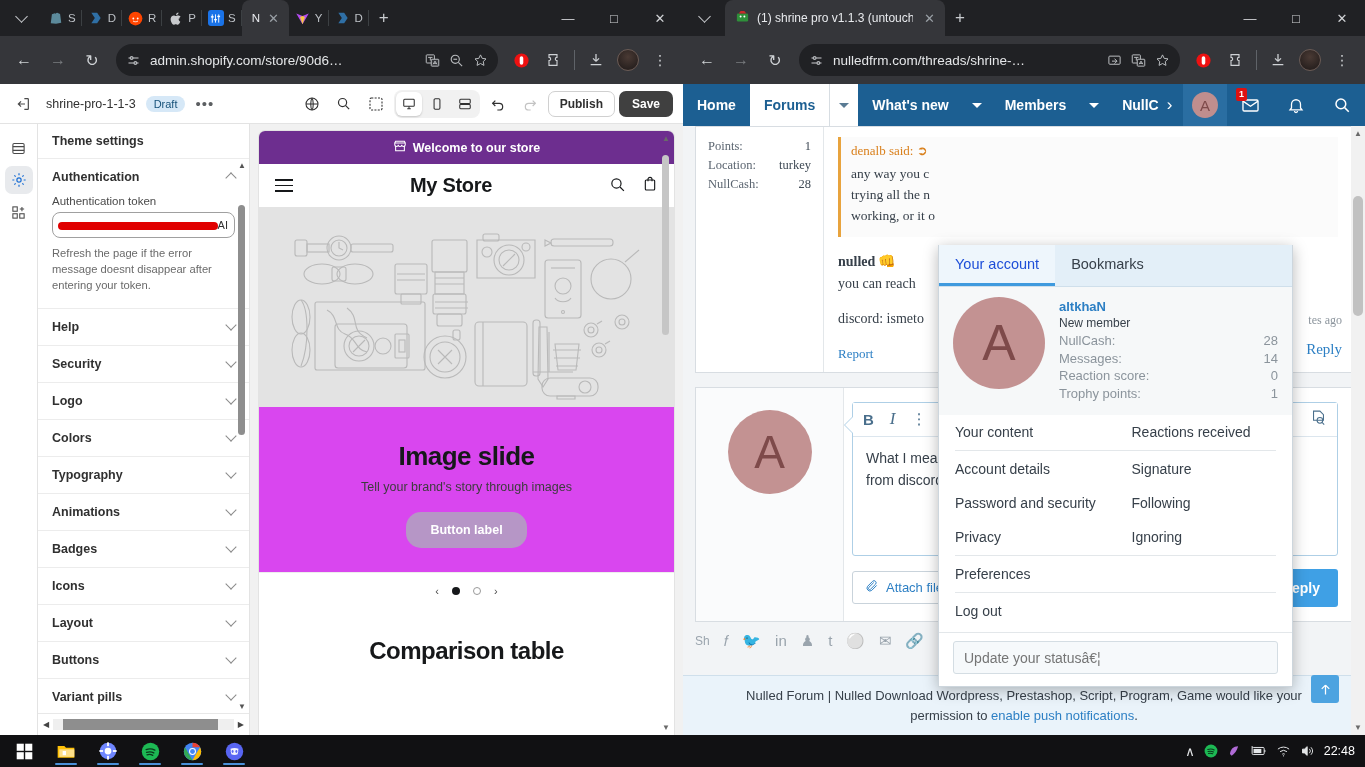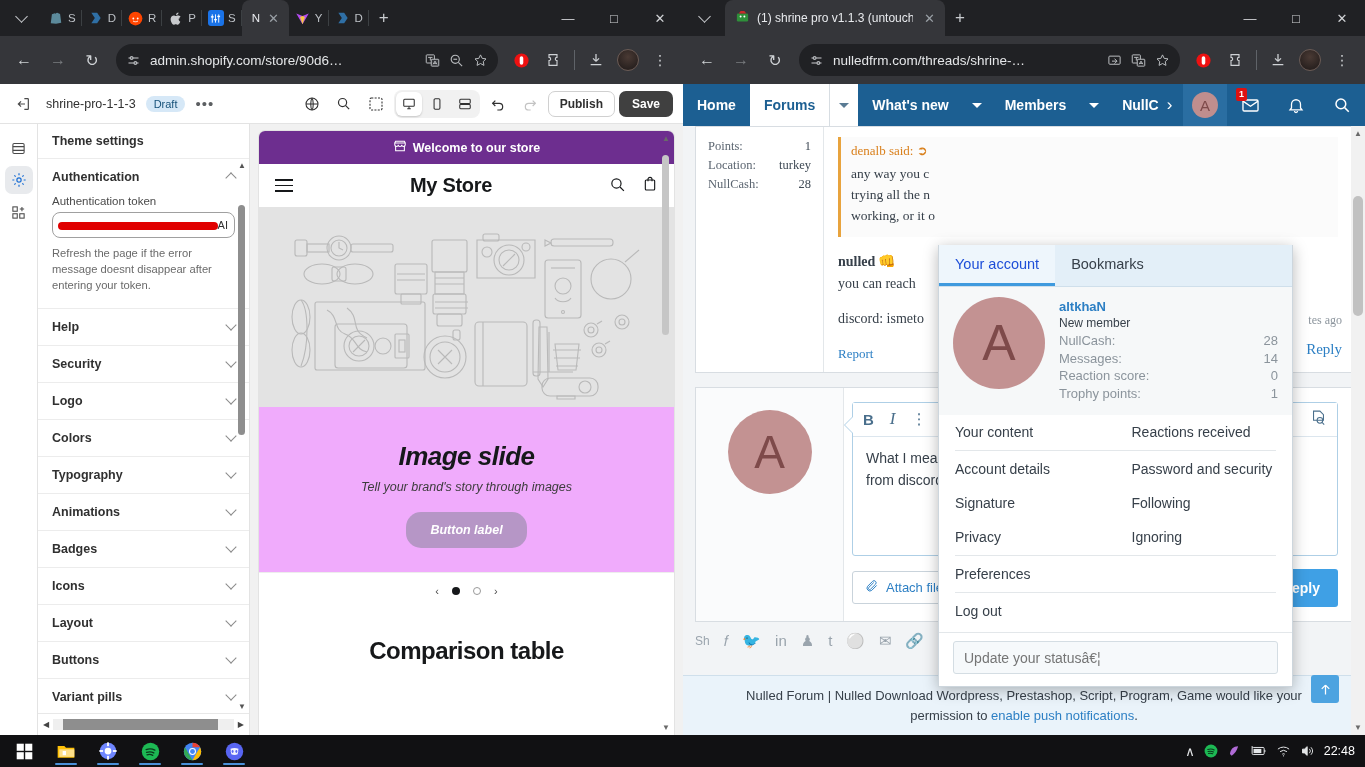--- a/index.html
+++ b/index.html
@@ -75,21 +75,21 @@
 
   .sp-preview { flex: 1; padding: 7px 9px 0 9px; position: relative; overflow:hidden;}
   .pv-frame { background: #fff; height: 100%; border-radius: 6px 6px 0 0; overflow: hidden; box-shadow: 0 0 0 1px #e3e3e3; position:relative;}
   .pv-announce { background: #6d2e8f; color: #fff; text-align: center; font-size: 12.5px; font-weight: 650; padding: 8px 0; display:flex;align-items:center;justify-content:center;gap:6px;}
   .pv-header { display: flex; align-items: center; padding: 10px 16px; background:#fff;}
   .pv-burger { width: 18px; display: flex; flex-direction: column; gap: 4px; }
   .pv-burger span { height: 1.6px; background: #16181a; display: block; }
   .pv-store { flex: 1; text-align: center; font-size: 20px; font-weight: 800; color: #16181a; letter-spacing: -0.3px;}
   .pv-hicons { display: flex; gap: 16px; color: #16181a; font-size: 15px; }
   .pv-hero { background: #e3e3e3; height: 200px; display:flex;align-items:center;justify-content:center; overflow:hidden;}
-  .pv-slide { text-align: center; padding: 34px 16px 24px; background:#f0abfc;font-style:italic;}
+  .pv-slide { text-align: center; padding: 34px 16px 24px; background:#d946ef;}
   .pv-slide h2 { font-size: 26px; font-weight: 800; color: #16181a; letter-spacing: -0.5px;}
   .pv-slide p { font-size: 12.5px; color: #3c3c3c; margin-top: 8px; }
   .pv-btn { display: inline-block; margin-top: 18px; background: #b696c6; color: #fff; font-weight: 700; font-size: 12.5px; padding: 11px 24px; border-radius: 15px; }
   .pv-dots { display: flex; align-items: center; justify-content: center; gap: 13px; padding: 12px 0; border-top: 1px solid #ededed; font-size: 11px; color: #4a4a4a;}
   .dot { width: 8px; height: 8px; border-radius: 50%; }
   .dot.on { background: #16181a; }
   .dot.off { border: 1.3px solid #9a9a9a; }
   .pv-compare { text-align: center; font-size: 24px; font-weight: 800; color: #16181a; padding: 28px 0 0; letter-spacing:-0.5px;}
   .pv-scrollbar { position: absolute; right: 3px; top: 0; bottom: 0; width: 10px; }
   .pv-sb-thumb { position: absolute; top: 24px; width: 7px; left:1px; height: 180px; background: #c6c6c6; border-radius: 4px;}
@@ -954,22 +954,22 @@
               <span>Trophy points:</span>
               <span>1</span>
             </div>
           </div>
         </div>
         <div class="acct-links">
           <div class="acct-link">Your content</div>
           <div class="acct-link">Reactions received</div>
           <div class="acct-sep"></div>
           <div class="acct-link">Account details</div>
+          <div class="acct-link">Signature</div>
           <div class="acct-link">Password and security</div>
-          <div class="acct-link">Signature</div>
           <div class="acct-link">Following</div>
           <div class="acct-link">Privacy</div>
           <div class="acct-link">Ignoring</div>
           <div class="acct-sep"></div>
           <div class="acct-full">Preferences</div>
           <div class="acct-sep"></div>
           <div class="acct-full">Log out</div>
         </div>
         <div class="acct-status">
           <input placeholder="Update your statusâ€¦" style="">

